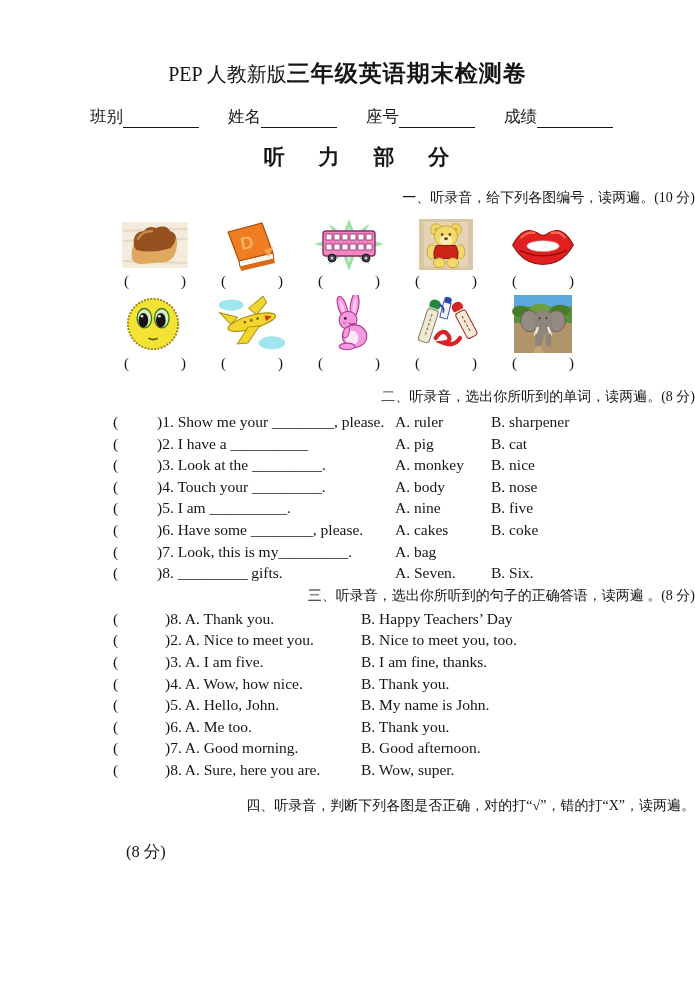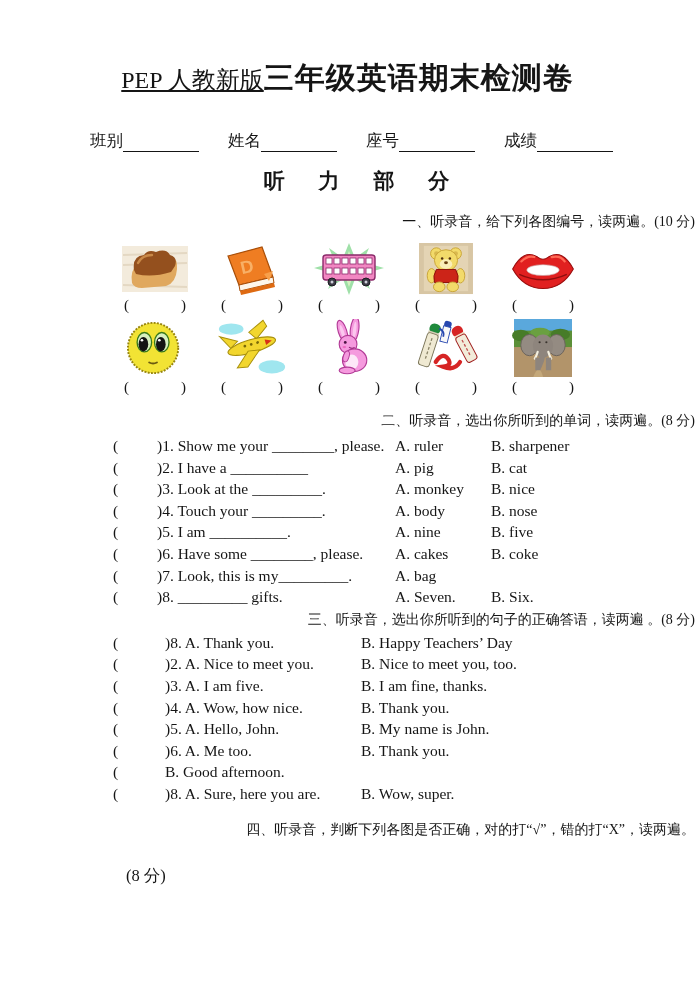--- a/index.html
+++ b/index.html
@@ -4,27 +4,27 @@
 <style>
   * { margin:0; padding:0; box-sizing:border-box; }
   html,body { background:#888; }
   .page {
     width:695px; height:982px; margin:0 auto; background:#ffffff;
     color:#151515; overflow:hidden; position:relative;
     font-family:"Liberation Serif","DejaVu Serif",serif;
   }
   
   .title { padding-top:58px; text-align:center; white-space:nowrap; }
-  .title-prefix { font-size:24px; font-family:"Liberation Serif",serif;text-decoration:underline; }
-  .title-main  { font-size:30px; font-weight:bold; letter-spacing:1px;
+  .title-prefix { font-size:20px; font-family:"Liberation Serif",serif; }
+  .title-main  { font-size:23px; font-weight:bold; letter-spacing:1px;
                  font-family:Liberation Serif, serif; }
   
   .info-row { margin:17px 82px 0 90px; display:flex; justify-content:space-between;
               font-size:16.5px; }
-  .info-field { display:flex; align-items:flex-end;margin-top:14px; }
+  .info-field { display:flex; align-items:flex-end; }
   .blank { display:inline-block; width:76px; border-bottom:1.5px solid #151515;
            height:1.05em; }
   
   .listening-heading { margin-top:15px; text-align:center; font-size:21px;
       font-weight:bold; letter-spacing:14px;
       font-family:"Liberation Sans","DejaVu Sans",sans-serif;margin-left:32px; }
   
   .part-heading { margin:18px 0 0 85px; font-size:14px; white-space:nowrap;text-align:right; }
   
   .image-grid { width:462px; margin:12px 0 0 118px; }
@@ -394,20 +394,21 @@
         <span>)5. A. Hello, John.</span>
         <span>B. My name is John.</span>
       </div>
     <div class="q3-row">
         <span>(</span>
         <span>)6. A. Me too.</span>
         <span>B. Thank you.</span>
       </div>
     <div class="q3-row">
         <span>(</span>
+        <span>)7. A. Good morning.</span>
         <span>B. Good afternoon.</span>
       </div>
     <div class="q3-row">
         <span>(</span>
         <span>)8. A. Sure, here you are.</span>
         <span>B. Wow, super.</span>
       </div>
   </div>
 
   <div class="part-heading" style="margin-top:16px">四、听录音，判断下列各图是否正确，对的打“√”，错的打“X”，读两遍。</div>

